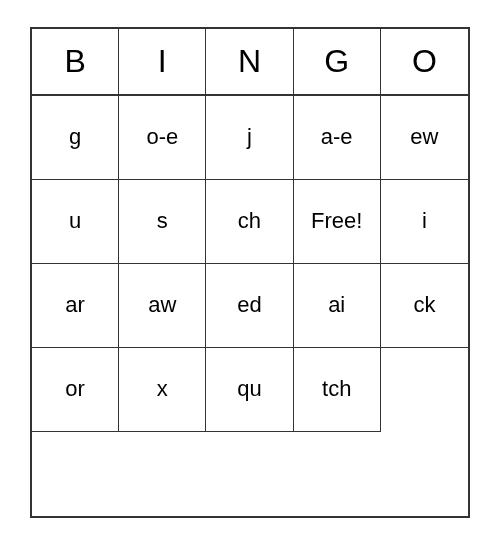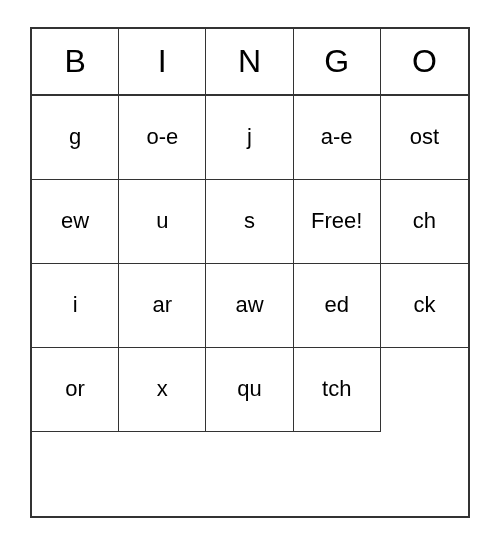--- a/index.html
+++ b/index.html
@@ -76,29 +76,29 @@
     <div class="header-cell">I</div>
     <div class="header-cell">N</div>
     <div class="header-cell">G</div>
     <div class="header-cell">O</div>
   </div>
   <div class="bingo-grid">
     <div class="cell">g</div>
     <div class="cell">o-e</div>
     <div class="cell">j</div>
     <div class="cell">a-e</div>
-    <div class="cell">ost</div>
     <div class="cell">ew</div>
     <div class="cell">u</div>
     <div class="cell">s</div>
+    <div class="cell">ch</div>
     <div class="cell">Free!</div>
-    <div class="cell">ch</div>
     <div class="cell">i</div>
     <div class="cell">ar</div>
     <div class="cell">aw</div>
     <div class="cell">ed</div>
+    <div class="cell">ai</div>
     <div class="cell">ck</div>
     <div class="cell">or</div>
     <div class="cell">x</div>
     <div class="cell">qu</div>
     <div class="cell">tch</div>
   </div>
 </div>
 
 </body></html>

